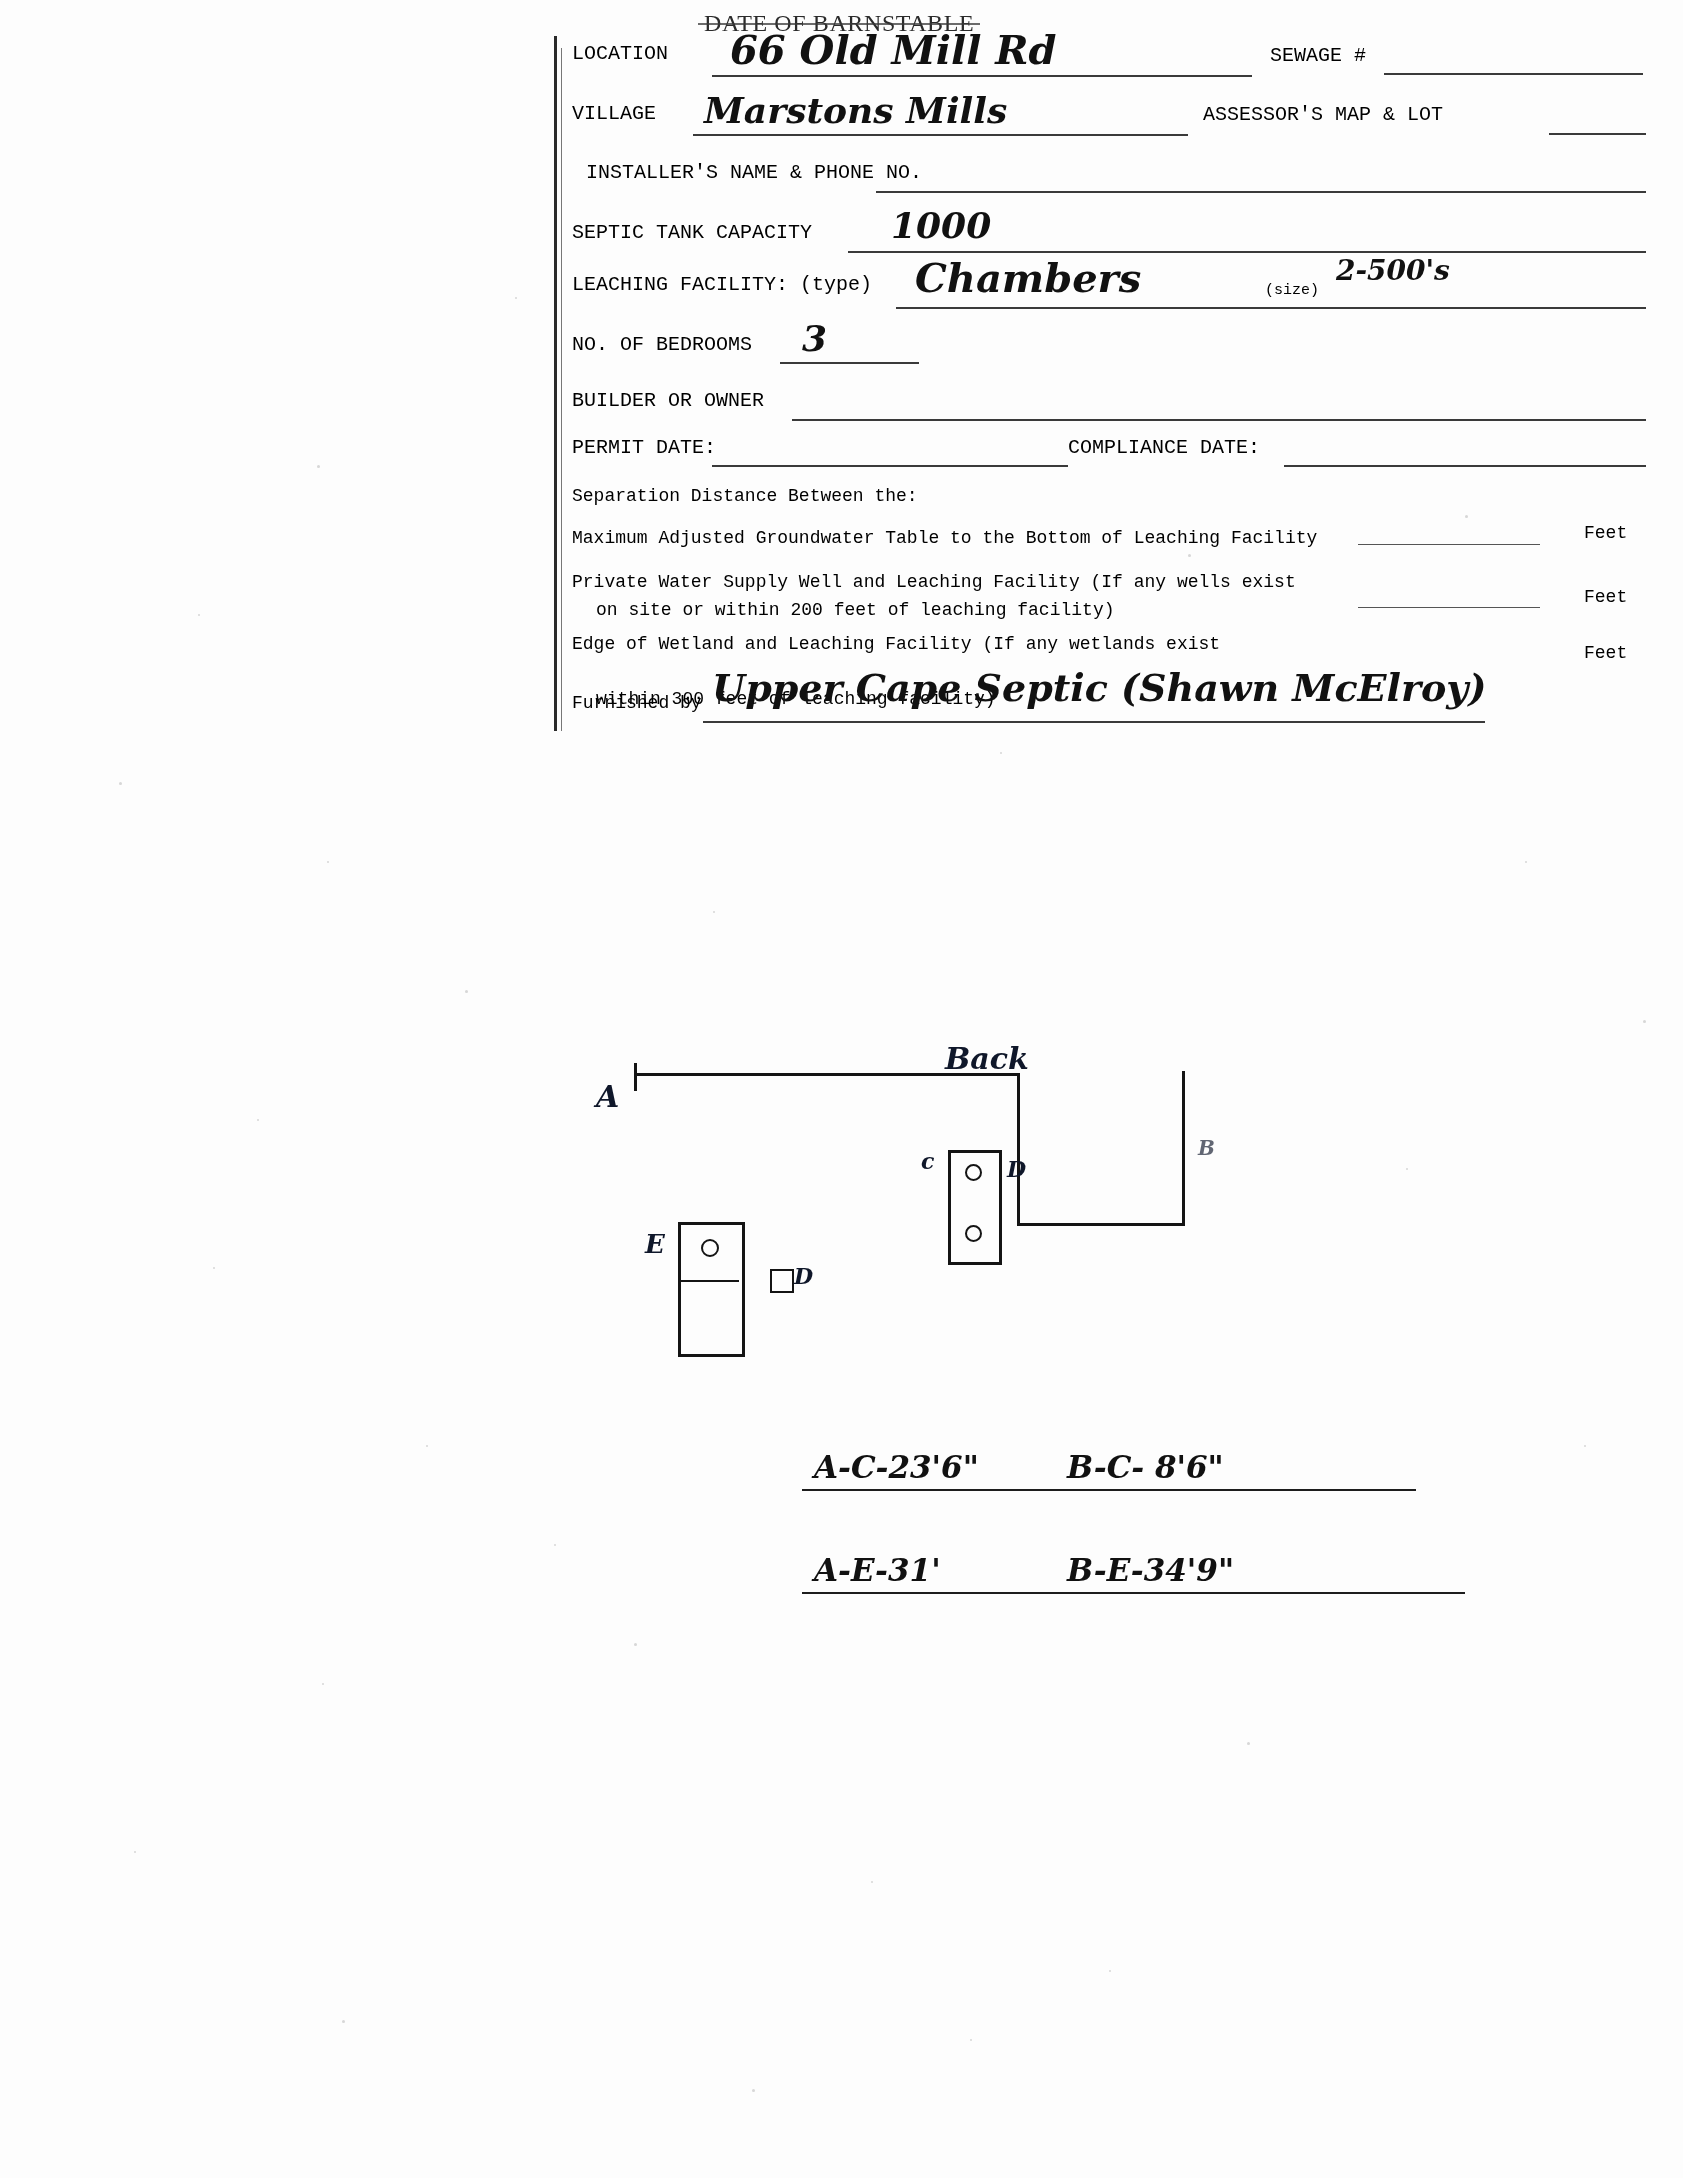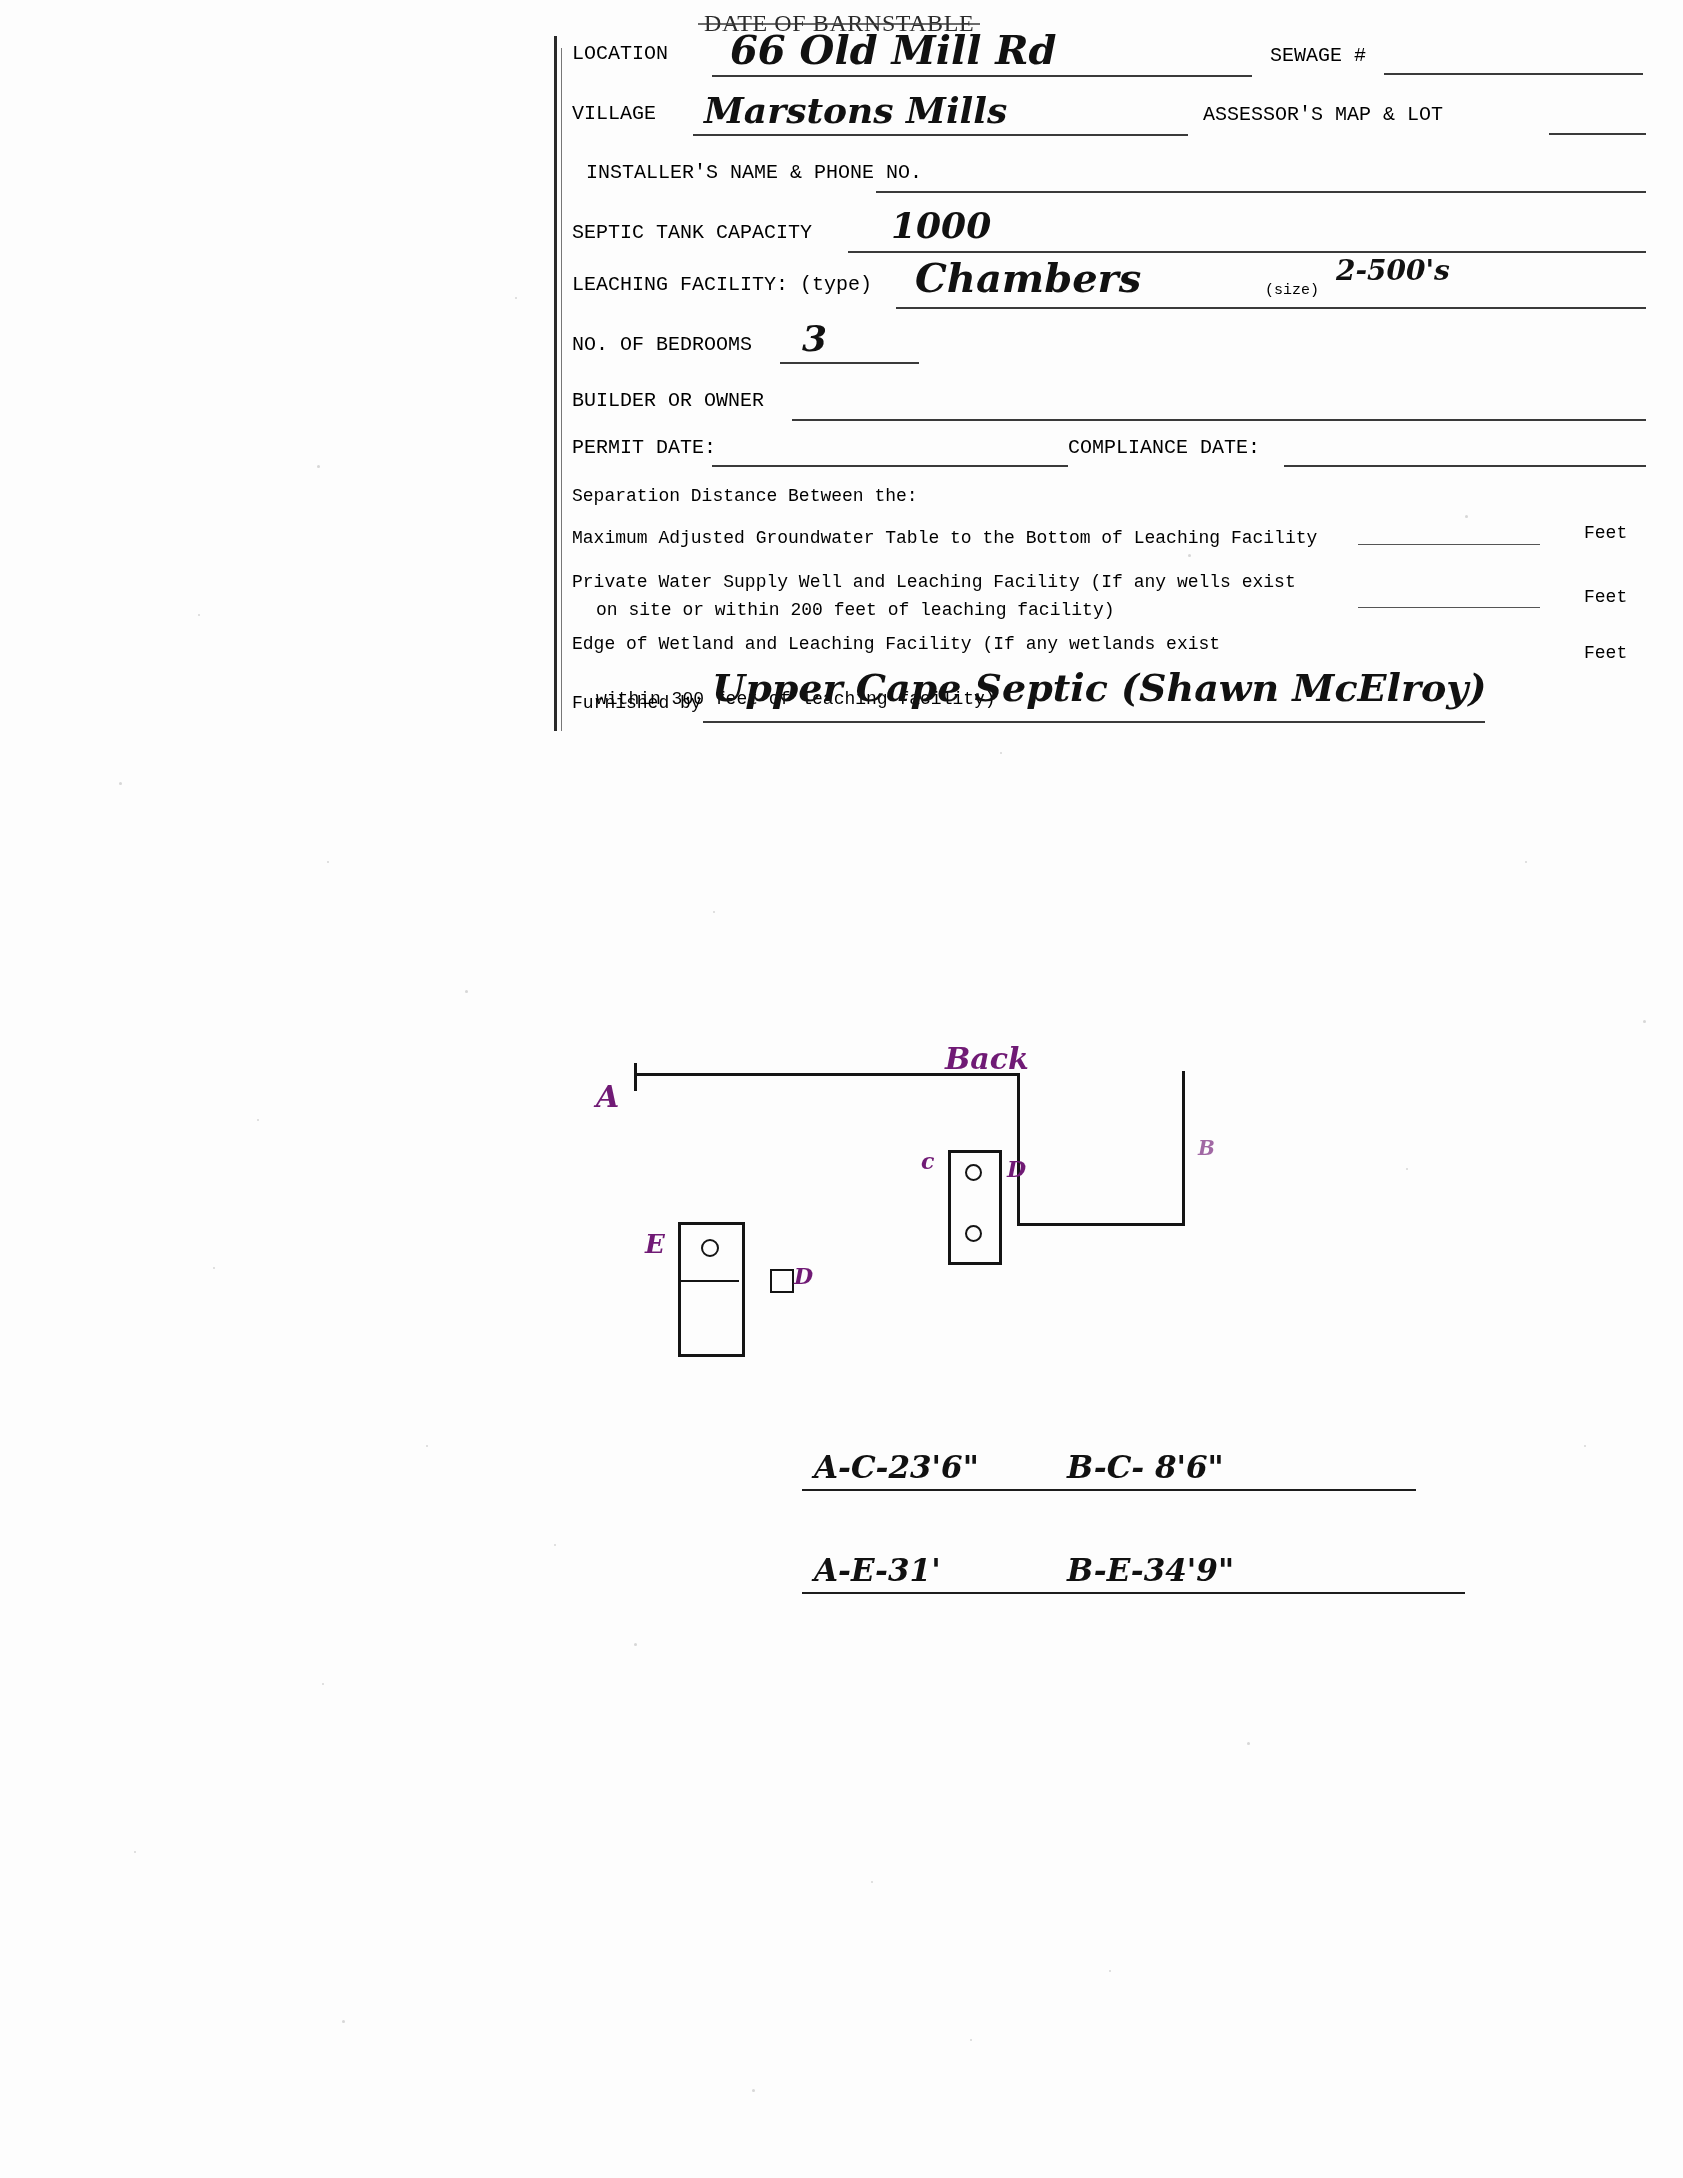--- a/index.html
+++ b/index.html
@@ -126,21 +126,21 @@
   .circ {
     position: absolute;
     border: 2px solid #141414;
     border-radius: 50%;
   }
   .mark {
     position: absolute;
     font-family: "DejaVu Serif", serif;
     font-style: italic;
     font-weight: 700;
-    color: #701a75;
+    color: #0f172a;
     white-space: nowrap;
   }
 
   
   #measures {
     position: absolute;
     left: 802px;
     top: 1440px;
     width: 663px;
     height: 163px;

